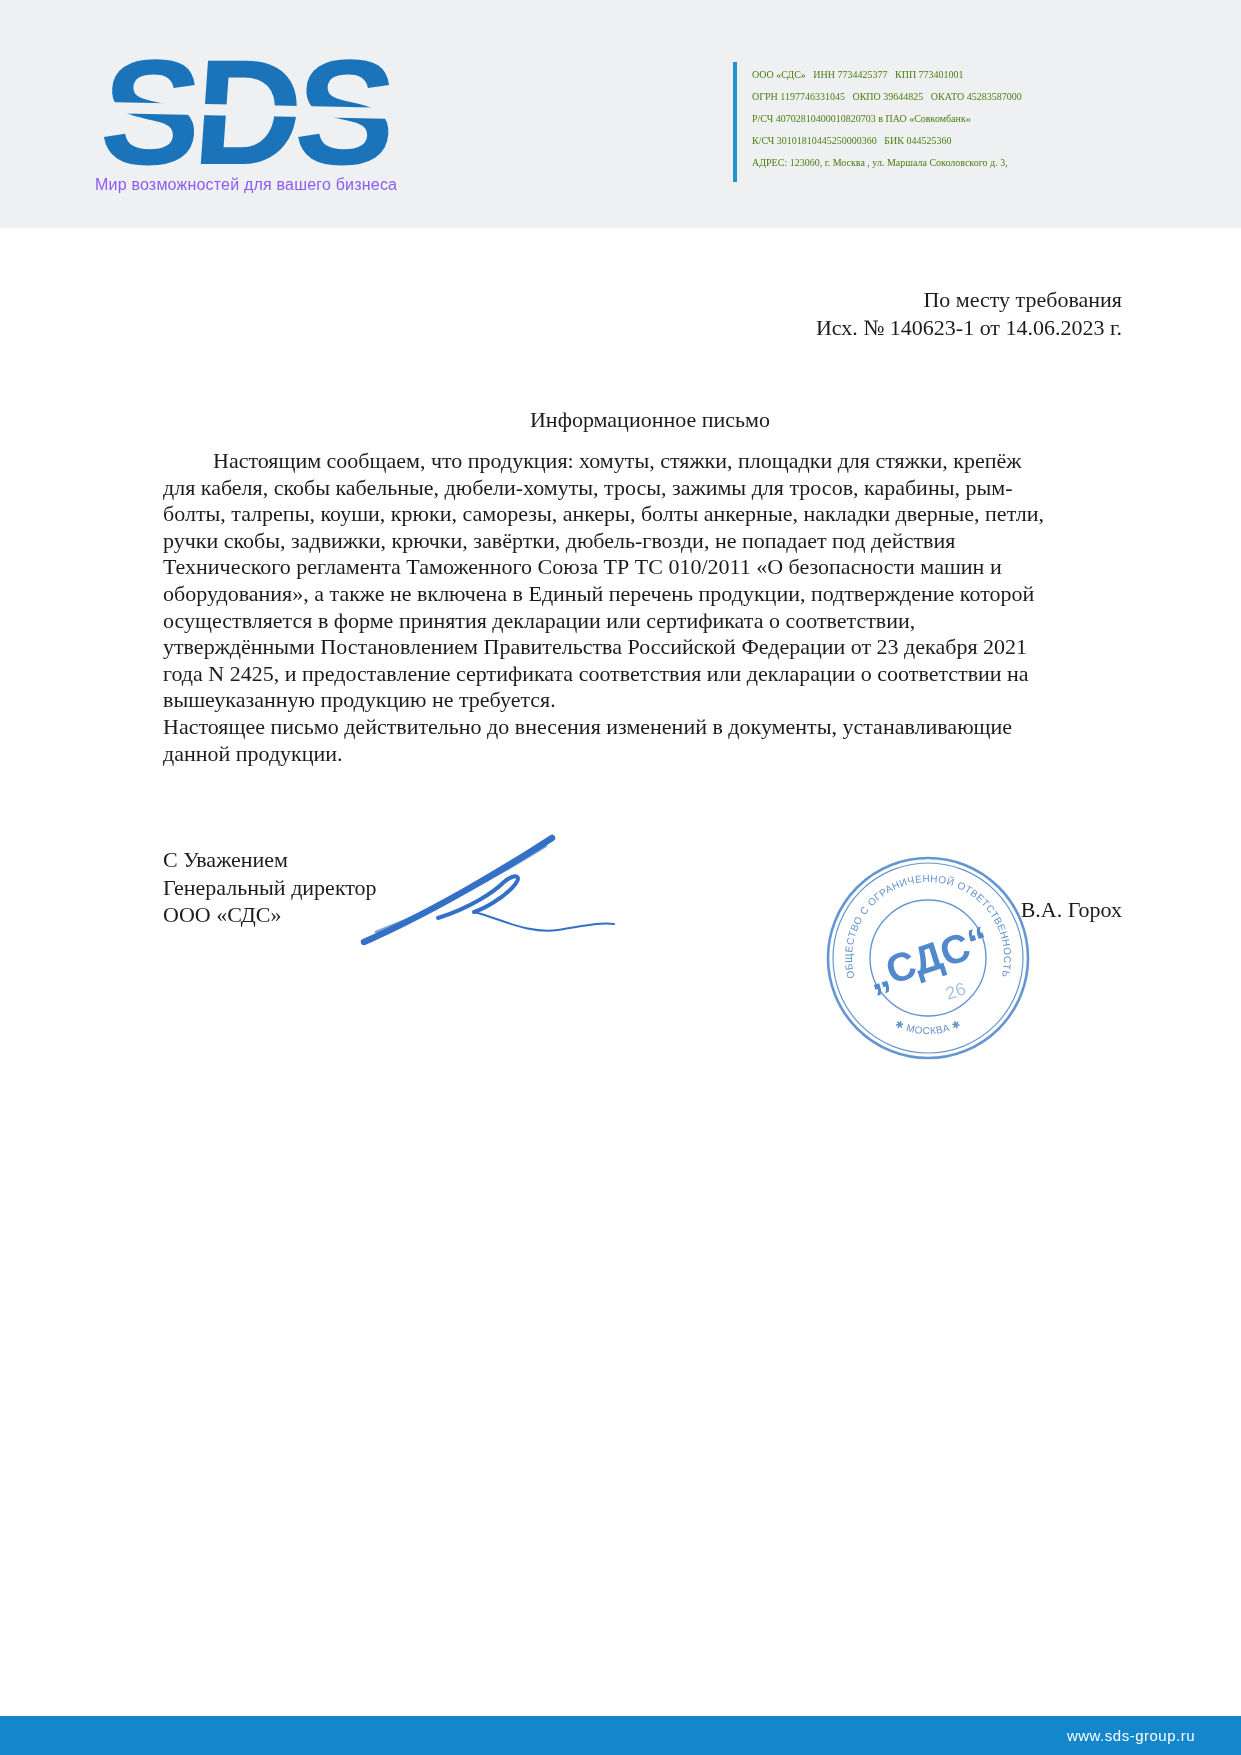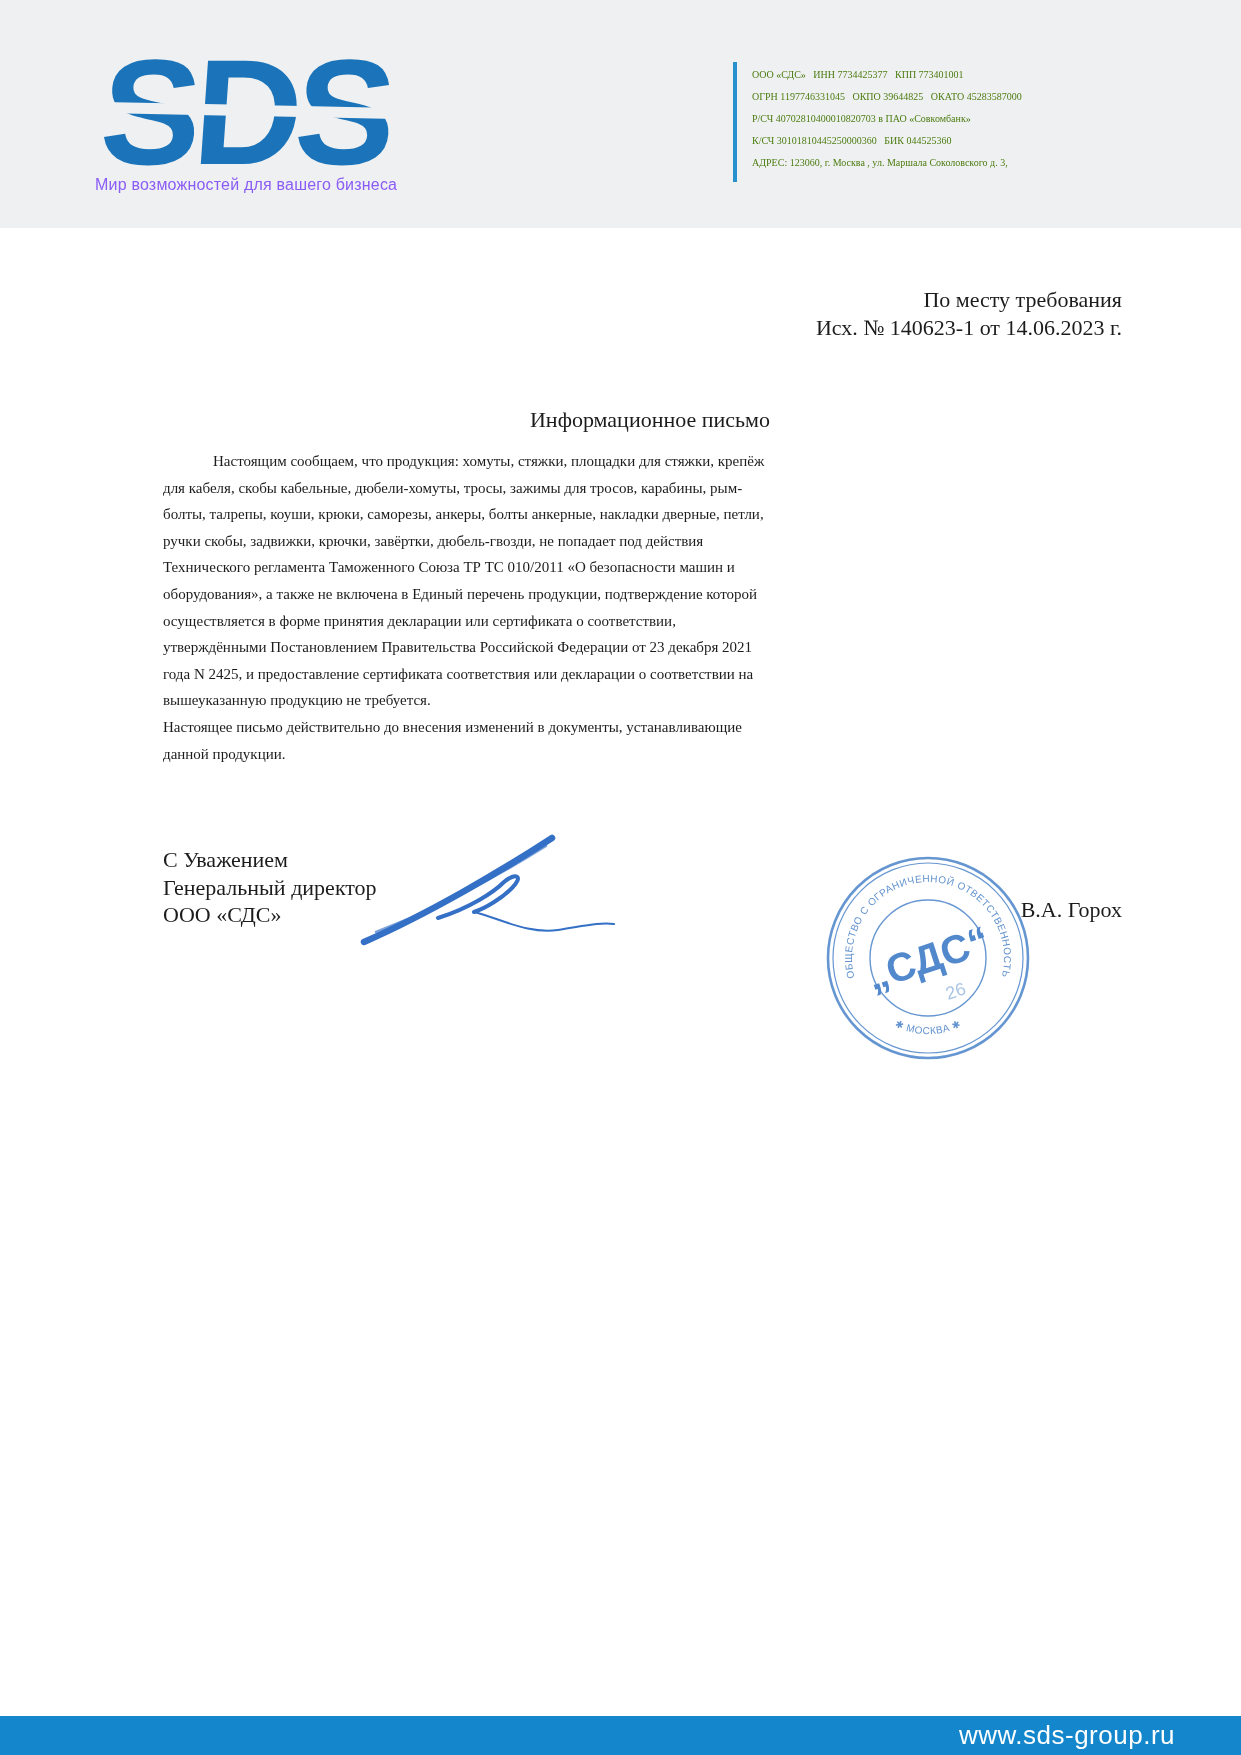--- a/index.html
+++ b/index.html
@@ -16,21 +16,21 @@
   .hrule { position:absolute; left:733px; top:62px; width:4px; height:120px; background:#2591cf; }
   .company { position:absolute; left:752px; top:64px; font-family:Liberation Serif, serif;
              font-size:10px; line-height:22px; color:#4d7c0f; white-space:pre; }
 
   
   .addr { position:absolute; top:286px; right:119px; text-align:right;
           font-size:22px; line-height:28px;margin-left:32px; }
   .title { position:absolute; left:163px; top:396px; width:952px; text-align:center;
            font-size:22px; font-weight:normal; margin:11px; }
   .body { position:absolute; left:163px; top:448px; width:1000px; }
-  .bline { font-size:15px; line-height:26.6px; white-space:pre; }
+  .bline { font-size:22px; line-height:26.6px; white-space:pre; }
   .bline.ind { padding-left:50px; }
 
   .sig { position:absolute; left:163px; top:846px; font-size:22px; line-height:27.5px; }
   .sig-name { position:absolute; top:897px; right:119px; font-size:22px; }
 
   
   .autograph { position:absolute; left:318px; top:818px; }
   .autograph path { fill:none; stroke:#3470c6; stroke-linecap:round; }
   .ag-main { stroke-width:6.5px; }
   .ag-glare { stroke-width:2.5px; opacity:.65; }
@@ -43,22 +43,22 @@
   .s-ring2 { fill:none; stroke:#5188cb; stroke-width:1.2px; }
   .s-ring3 { fill:none; stroke:#5188cb; stroke-width:1.4px; }
   .s-rim { font-family:"Liberation Sans", sans-serif; font-size:10px; letter-spacing:.5px;
            fill:#4d84c7; }
   .s-center { font-family:"Liberation Sans", sans-serif; font-weight:bold; font-size:40px;
               fill:#3b78c6; }
   .s-num { font-family:"Liberation Sans", sans-serif; font-size:18px; fill:#4d84c7; opacity:.55; }
 
   
   .foot { position:absolute; left:0; bottom:0; width:1241px; height:39px; background:#1386cc;
-          font-family:"Liberation Sans", sans-serif; font-size:26px; line-height:39px;
-          color:#ffffff; text-align:right; box-sizing:border-box; padding-right:66px;
+          font-family:"Liberation Sans", sans-serif; font-size:15px; line-height:39px;
+          color:#ffffff; text-align:right; box-sizing:border-box; padding-right:46px;
           letter-spacing:.5px; }
 </style>
 </head>
 <body>
 
 <div class="page">
 
   <header class="lh">
     <svg class="logo-svg" width="330" height="130" viewBox="0 0 330 130">
       <text x="16" y="118" class="logo-t" transform="skewX(-4)">SDS</text>

